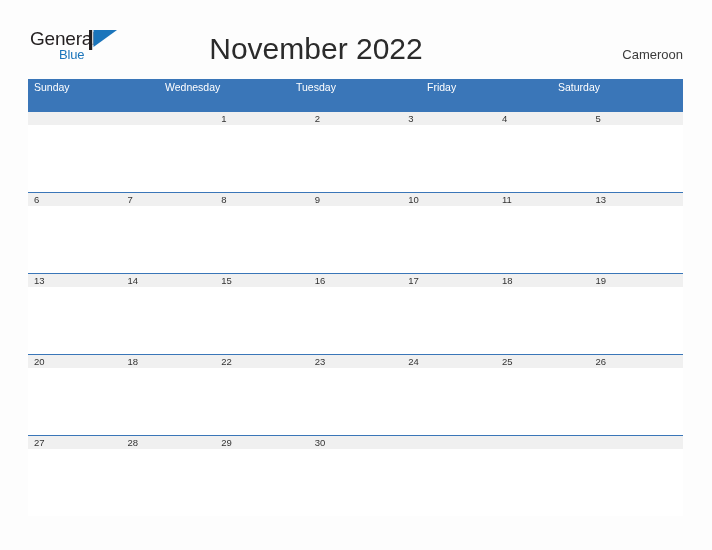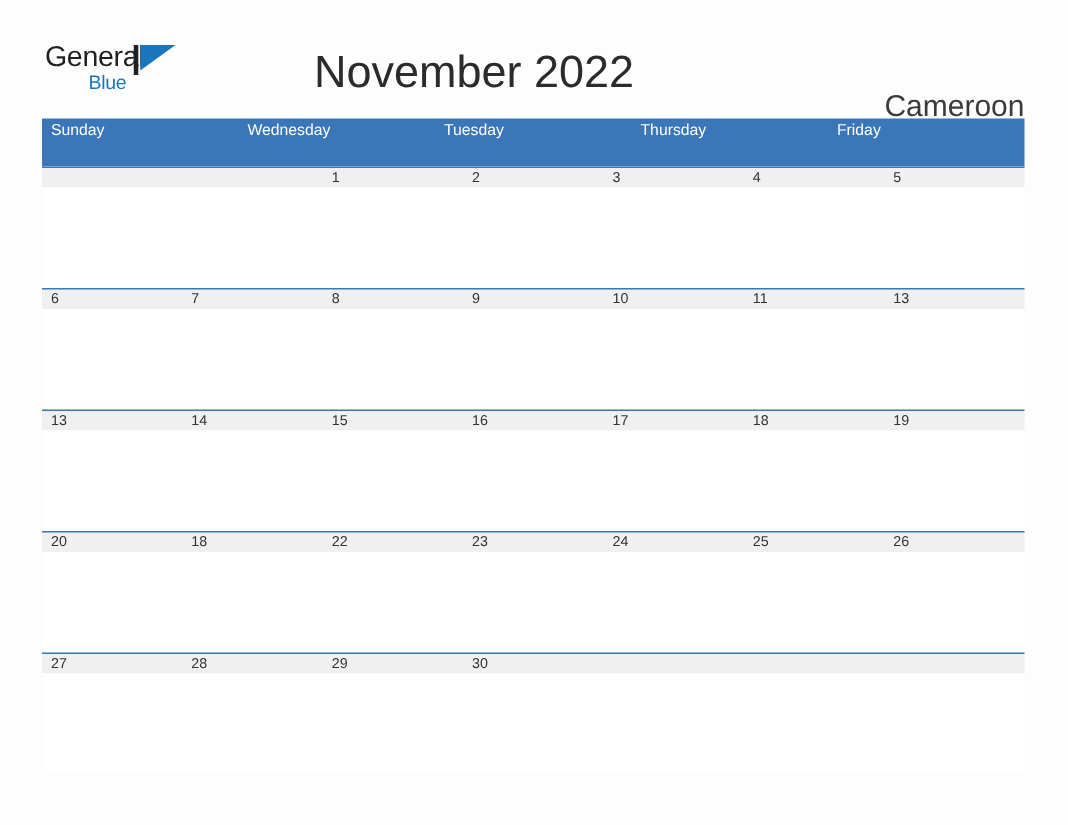--- a/index.html
+++ b/index.html
@@ -72,22 +72,22 @@
     color: #2b2b2b;
     font-family: "Liberation Sans", sans-serif;
     font-weight: normal;
     letter-spacing: 0px;
     margin: 0;
   }
 
   .country-label {
     position: absolute;
     right: 29px;
-    top: 60px;
-    font-size: 20px;
+    top: 47px;
+    font-size: 13px;
     color: #3b3b3b;
     font-family: "Liberation Sans", sans-serif;
   }
 
   
   .calendar {
     position: absolute;
     left: 28px;
     top: 79px;
     width: 655px;
@@ -163,22 +163,22 @@
   <div class="country-label">Cameroon</div>
 
 </div>
 
 <div class="calendar">
 
   <div class="weekday-row">
     <div class="weekday-cell">Sunday</div>
     <div class="weekday-cell">Wednesday</div>
     <div class="weekday-cell">Tuesday</div>
-    <div class="weekday-cell">Thursday</div>
     <div class="weekday-cell">Friday</div>
+    <div class="weekday-cell">Saturday</div>
   </div>
 
   <div class="week-row">
     <div class="date-band">
       <div class="date-cell"></div>
       <div class="date-cell"></div>
       <div class="date-cell">1</div>
       <div class="date-cell">2</div>
       <div class="date-cell">3</div>
       <div class="date-cell">4</div>

